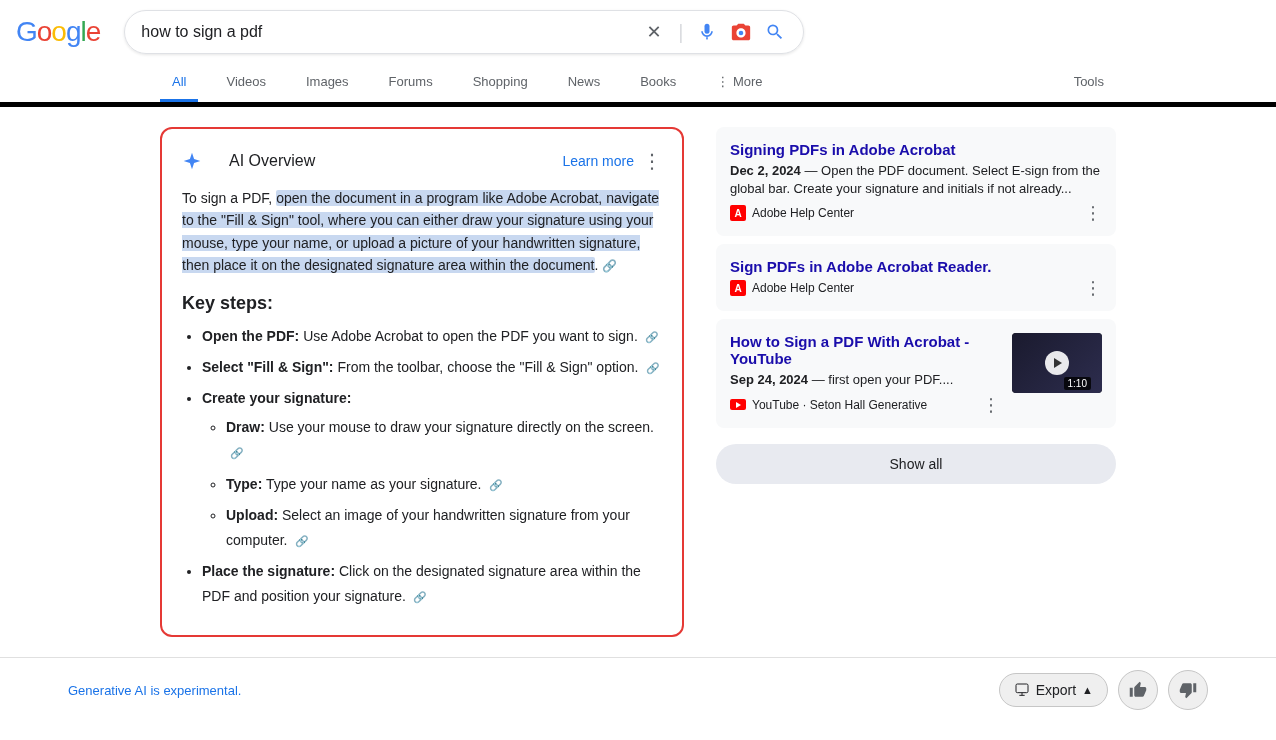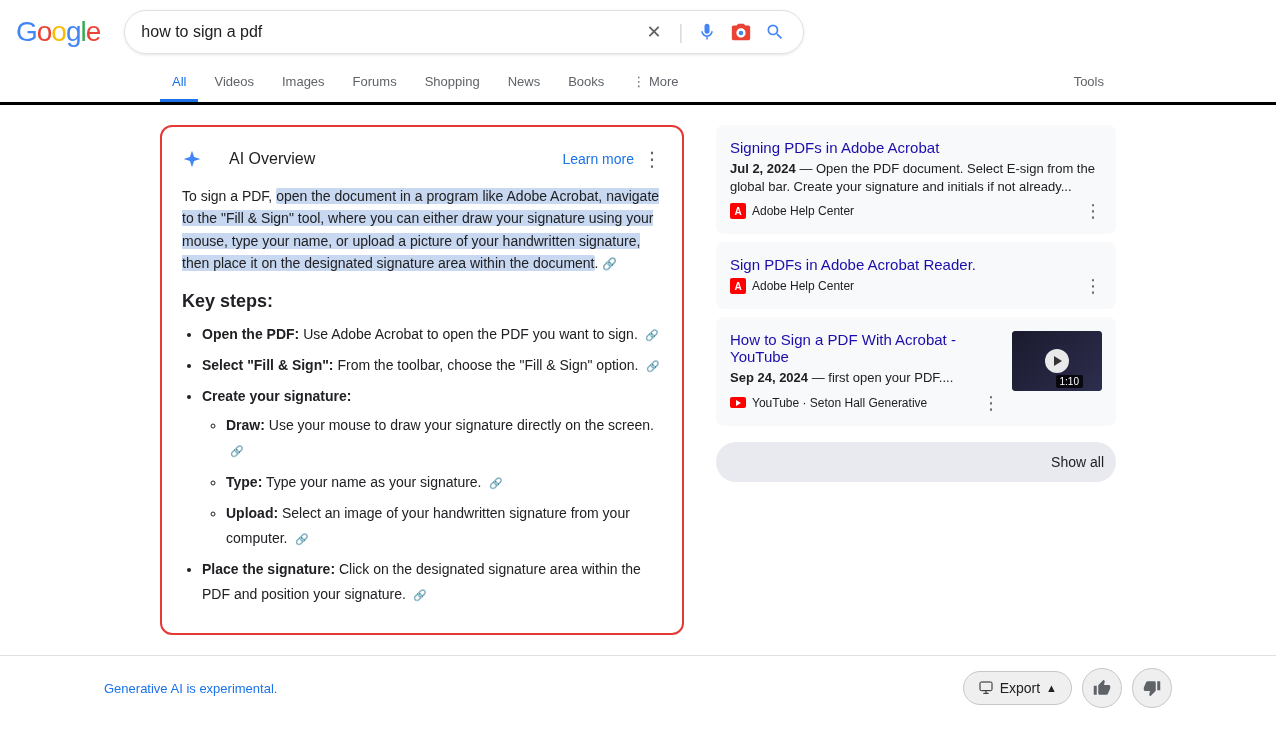--- a/index.html
+++ b/index.html
@@ -13,21 +13,21 @@
     .logo-yellow { color: #FBBC05; }
     .logo-green { color: #34A853; }
 
     .search-bar-wrapper { flex: 1; max-width: 680px; position: relative; }
     .search-bar { display: flex; align-items: center; border: 1px solid #dfe1e5; border-radius: 24px; padding: 8px 16px; gap: 6px; height: 44px; box-shadow: 0 1px 3px rgba(0,0,0,0.1); }
     .search-input { flex: 1; border: none; outline: none; font-size: 16px; color: #202124; background: transparent; }
     .search-icons { display: flex; align-items: center; gap: 10px; }
     .icon-btn { cursor: pointer; display: flex; align-items: center; justify-content: center; width: 24px; height: 24px; color: #5f6368; }
 
     
-    .nav-tabs { display: flex; align-items: flex-start; padding: 0 160px; border-bottom: 3px solid #000000; gap: 4px; }
+    .nav-tabs { display: flex; align-items: flex-start; padding: 0 160px; border-bottom: 5px solid #000000; gap: 16px; }
     .nav-tab { padding: 10px 12px; font-size: 13px; color: #5f6368; cursor: pointer; text-decoration: none; border-bottom: 3px solid transparent; white-space: nowrap; }
     .nav-tab.active { color: #1a73e8; border-bottom: 3px solid #1a73e8; font-weight: 500; }
 
     
     .main { display: flex; padding: 20px 160px; gap: 32px; }
 
     
     .ai-overview-box { border: 2px solid #e53935; border-radius: 12px; padding: 20px; flex: 1; max-width: 640px; }
     .ai-overview-header { display: flex; align-items: center; gap: 8px; margin-bottom: 14px; justify-content: space-between; }
     .ai-header-left { display: flex; align-items: center; gap: 8px; }
@@ -42,39 +42,39 @@
     .steps-list { list-style: disc; padding-left: 20px; font-size: 14px; line-height: 1.8; }
     .steps-list li { margin-bottom: 6px; }
     .steps-list .step-label { font-weight: 600; }
     .sub-list { list-style: circle; padding-left: 24px; margin-top: 4px; }
 
     
     .sidebar { width: 400px; flex-shrink: 0; }
     .source-card { background: #f8f9fa; border-radius: 8px; padding: 14px; margin-bottom: 8px; }
     .source-card-inner { display: flex; gap: 12px; }
     .source-card-content { flex: 1; }
-    .source-title { font-size: 15px; font-weight: 400; color: #1a0dab; cursor: pointer; margin-bottom: 4px; }
+    .source-title { font-size: 15px; font-weight: 700; color: #1a0dab; cursor: pointer; margin-bottom: 4px; }
     .source-date { font-size: 13px; color: #202124; margin-bottom: 6px; line-height: 1.4; }
     .source-footer { display: flex; align-items: center; gap: 6px; justify-content: space-between; }
     .source-brand { display: flex; align-items: center; gap: 6px; font-size: 12px; color: #202124; }
     .adobe-icon { width: 16px; height: 16px; background: #FF0000; border-radius: 2px; display: flex; align-items: center; justify-content: center; color: white; font-size: 10px; font-weight: bold; flex-shrink: 0; }
 
     .video-thumb { width: 90px; height: 60px; background: #222; border-radius: 4px; flex-shrink: 0; position: relative; display: flex; align-items: center; justify-content: center; overflow: hidden; }
-    .video-duration { position: absolute; bottom: 3px; right: 19px; background: rgba(0,0,0,0.8); color: white; font-size: 10px; padding: 1px 4px; border-radius: 2px; }
+    .video-duration { position: absolute; bottom: 3px; right: 11px; background: rgba(0,0,0,0.8); color: white; font-size: 10px; padding: 1px 4px; border-radius: 2px; }
     .play-btn { width: 24px; height: 24px; background: rgba(255,255,255,0.9); border-radius: 50%; display: flex; align-items: center; justify-content: center; }
     .play-triangle { width: 0; height: 0; border-left: 8px solid #333; border-top: 5px solid transparent; border-bottom: 5px solid transparent; margin-left: 2px; }
 
-    .show-all-btn { background: #e8eaf0; border: none; border-radius: 24px; padding: 12px; width: 100%; font-size: 14px; color: #202124; cursor: pointer; margin-top: 8px; font-weight: 500; text-align: right; }
+    .show-all-btn { background: #e8eaf0; border: none; border-radius: 24px; padding: 12px; width: 100%; font-size: 14px; color: #202124; cursor: pointer; margin-top: 8px; font-weight: 500; }
 
     
     .yt-icon { width: 16px; height: 11px; background: #FF0000; border-radius: 2px; display: flex; align-items: center; justify-content: center; flex-shrink: 0; }
     .yt-play { width: 0; height: 0; border-left: 5px solid white; border-top: 3px solid transparent; border-bottom: 3px solid transparent; margin-left: 1px; }
 
     
-    .ai-footer { display: flex; align-items: center; padding: 12px 104px; gap: 12px; border-top: 1px solid #e0e0e0; }
+    .ai-footer { display: flex; align-items: center; padding: 12px 68px; gap: 12px; border-top: 1px solid #e0e0e0; }
     .footer-left { color: #5f6368; font-size: 13px; flex: 1; }
     .footer-left span { color: #1a73e8; cursor: pointer; }
     .footer-actions { display: flex; gap: 10px; align-items: center; }
     .export-btn { display: flex; align-items: center; gap: 6px; border: 1.5px solid #c6c6c6; border-radius: 20px; padding: 8px 14px; font-size: 14px; cursor: pointer; color: #202124; }
     .feedback-btn { width: 40px; height: 40px; border: 1.5px solid #c6c6c6; border-radius: 50%; display: flex; align-items: center; justify-content: center; cursor: pointer; color: #5f6368; font-size: 16px; }
 
     .video-bg { width: 100%; height: 100%; background: linear-gradient(135deg, #1a1a2e 0%, #2d2d4e 100%); position: absolute; top:0; left:0; }
 
     .three-dots { font-size: 18px; color: #5f6368; cursor: pointer; line-height: 1; }
   </style>
@@ -193,21 +193,21 @@
     </ul>
   </div>
 
   <div class="sidebar">
 
     
     <div class="source-card">
       <div class="source-card-inner">
         <div class="source-card-content">
           <div class="source-title">Signing PDFs in Adobe Acrobat</div>
-          <div class="source-date"><strong>Jul 2, 2024</strong> — Open the PDF document. Select E-sign from the global bar. Create your signature and initials if not already...</div>
+          <div class="source-date"><strong>Dec 2, 2024</strong> — Open the PDF document. Select E-sign from the global bar. Create your signature and initials if not already...</div>
           <div class="source-footer">
             <div class="source-brand">
               <div class="adobe-icon">A</div>
               <span>Adobe Help Center</span>
             </div>
             <span class="three-dots">⋮</span>
           </div>
         </div>
       </div>
     </div>

